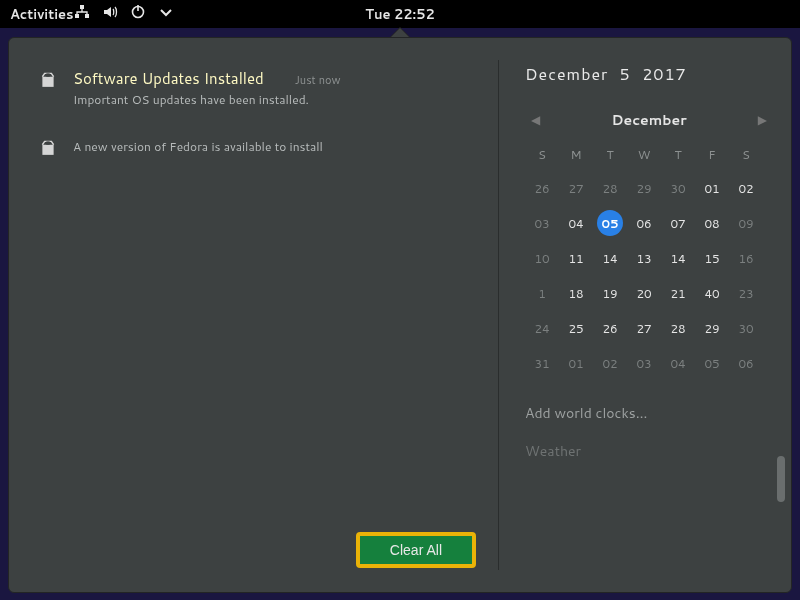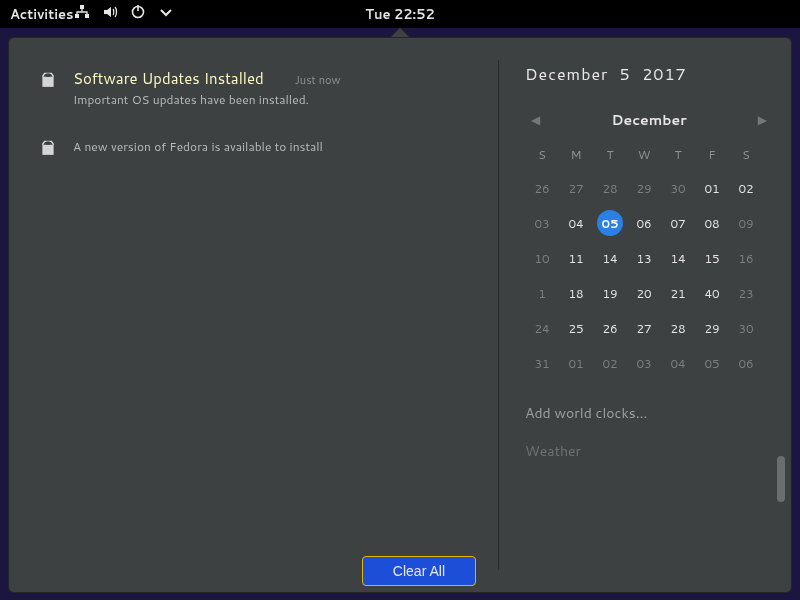--- a/index.html
+++ b/index.html
@@ -69,24 +69,24 @@
     margin-bottom: 28px;
   }
   .notif-icon svg { width:18px; height:18px; fill:#d5d5d5; margin-top:2px; }
   .notif-body { flex:1; }
   .notif-head { display:flex; align-items:baseline; gap:12px; }
   .notif-title { font-size:15px; color:#fef9c3; }
   .notif-time { font-size:11px; color:#8d9191;margin-left:19px; }
   .notif-msg { font-size:12px; color:#b7bbbb; margin-top:2px; }
   .clear-all {
     position:absolute;
-    bottom:6px;
+    bottom:24px;
     right:22px;
-    background:#1d4ed8;
-    border:1px solid #eab308;
+    background:#15803d;
+    border:4px solid #eab308;
     border-radius:4px;
     color:#e8e8e8;
     font-size:14px;
     padding:6px 30px;
     cursor:pointer;
   }
   .divider {
     width:1px;
     background:#2a2d2d;
     margin: 22px 0;

